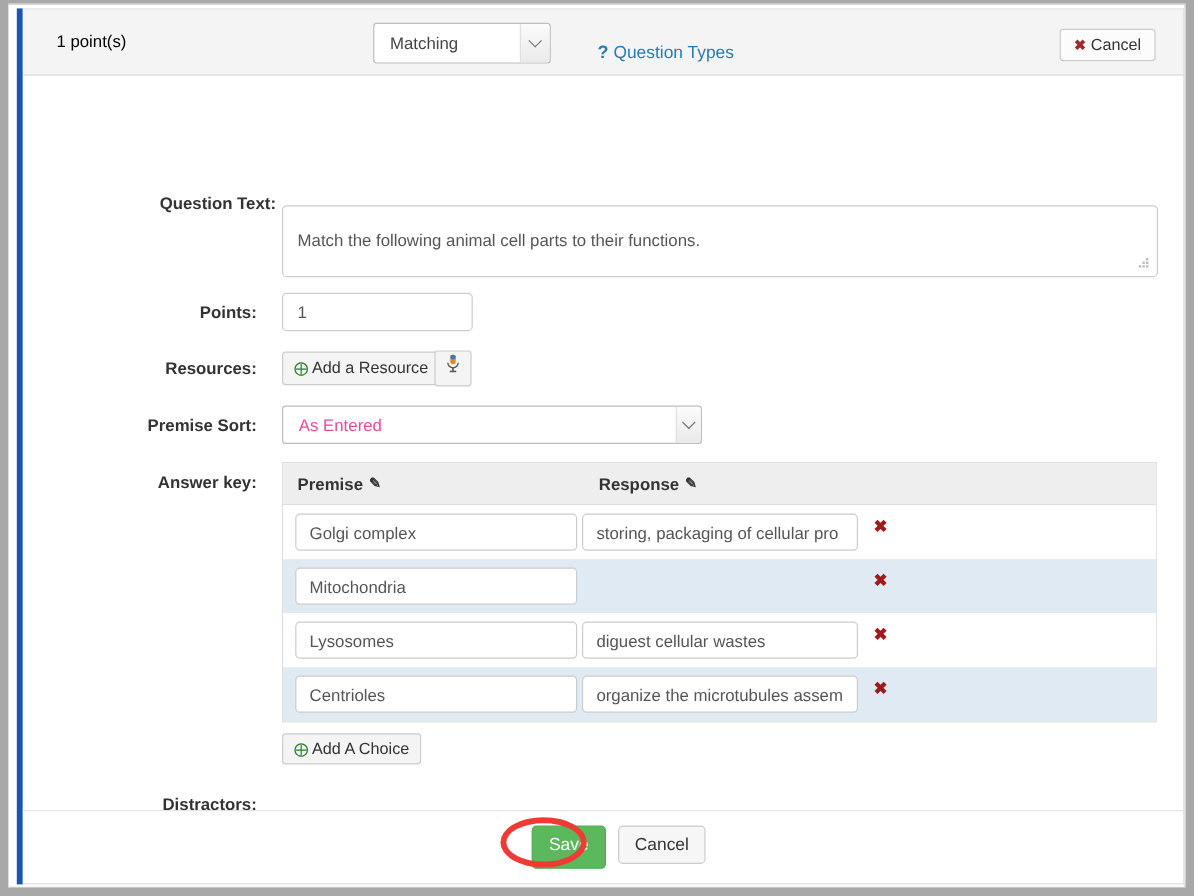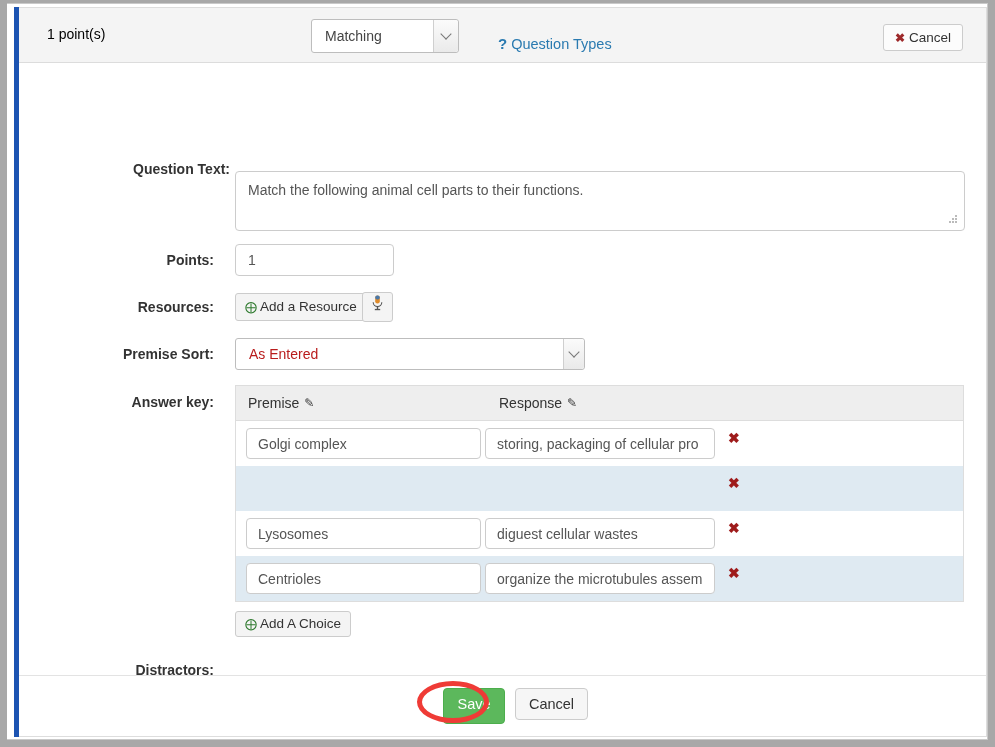--- a/index.html
+++ b/index.html
@@ -207,21 +207,21 @@
     left: 216px;
     top: 108px;
     width: 730px;
     height: 60px;
     border: 1px solid #cccccc;
     border-radius: 4px;
     background: #ffffff;
     box-sizing: border-box;
     font-size: 14px;
     color: #555555;
-    padding: 10px 12px;
+    padding: 20px 12px;
     resize: none;
     font-family: "Liberation Sans", sans-serif;
     outline: none;
   }
   .grip {
     position: absolute;
     left: 930px;
     top: 152px;
     width: 10px;
     height: 10px;
@@ -293,21 +293,21 @@
     border: 1px solid #bdbdbd;
     border-radius: 3px;
     box-sizing: border-box;
     cursor: pointer;
   }
   .premise-sort .sel-text {
     position: absolute;
     left: 13px;
     top: 7px;
     font-size: 14px;
-    color: #b91c1c;
+    color: #ec4899;
   }
   .premise-sort .sel-arrow-box {
     position: absolute;
     right: 0;
     top: 0;
     width: 21px;
     height: 100%;
     background: linear-gradient(#fbfbfb, #e9e9e9);
     border-left: 1px solid #cfcfcf;
     border-radius: 0 3px 3px 0;
@@ -326,21 +326,21 @@
   .ak-head {
     height: 34px;
     background: #eeeeee;
     border-bottom: 1px solid #dddddd;
     position: relative;
   }
   .ak-head .col-title {
     position: absolute;
     top: 9px;
     font-size: 14px;
-    font-weight: normal;
+    font-weight: bold;
     color: #333333;
   }
   .col-premise { left: 12px; }
   .col-response { left: 263px; }
   .pencil {
     display: inline-block;
     margin-left: 5px;
     font-size: 12px;
     color: #333333;
     transform: translateY(-1px);
@@ -545,20 +545,21 @@
           </div>
         </div>
 
         <div class="ak-row">
           <input class="cell-input response-cell" type="text" value="storing, packaging of cellular pro" style="">
           <input class="cell-input premise-cell" type="text" value="Golgi complex" style="">
           <span class="row-delete">✖</span>
         </div>
 
         <div class="ak-row alt">
+          <input class="cell-input premise-cell" type="text" value="Mitochondria" style="">
           <span class="row-delete">✖</span>
         </div>
 
         <div class="ak-row">
           <input class="cell-input premise-cell" type="text" value="Lysosomes" style="">
           <input class="cell-input response-cell" type="text" value="diguest cellular wastes" style="">
           <span class="row-delete">✖</span>
         </div>
 
         <div class="ak-row alt">

